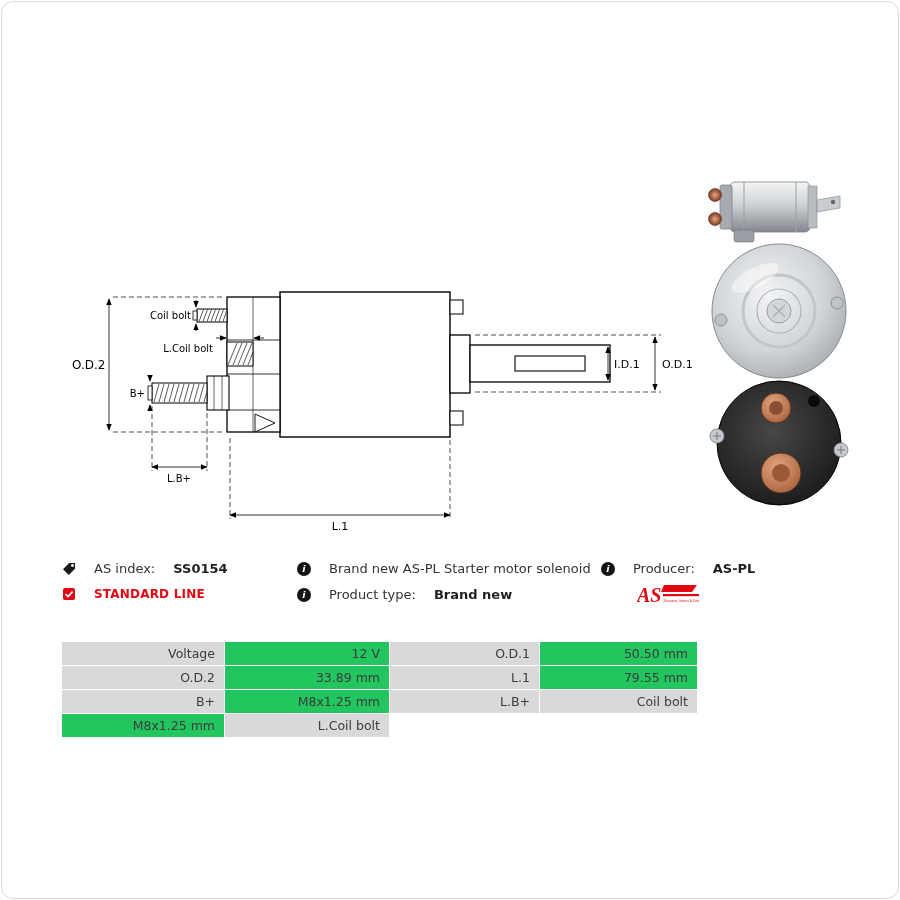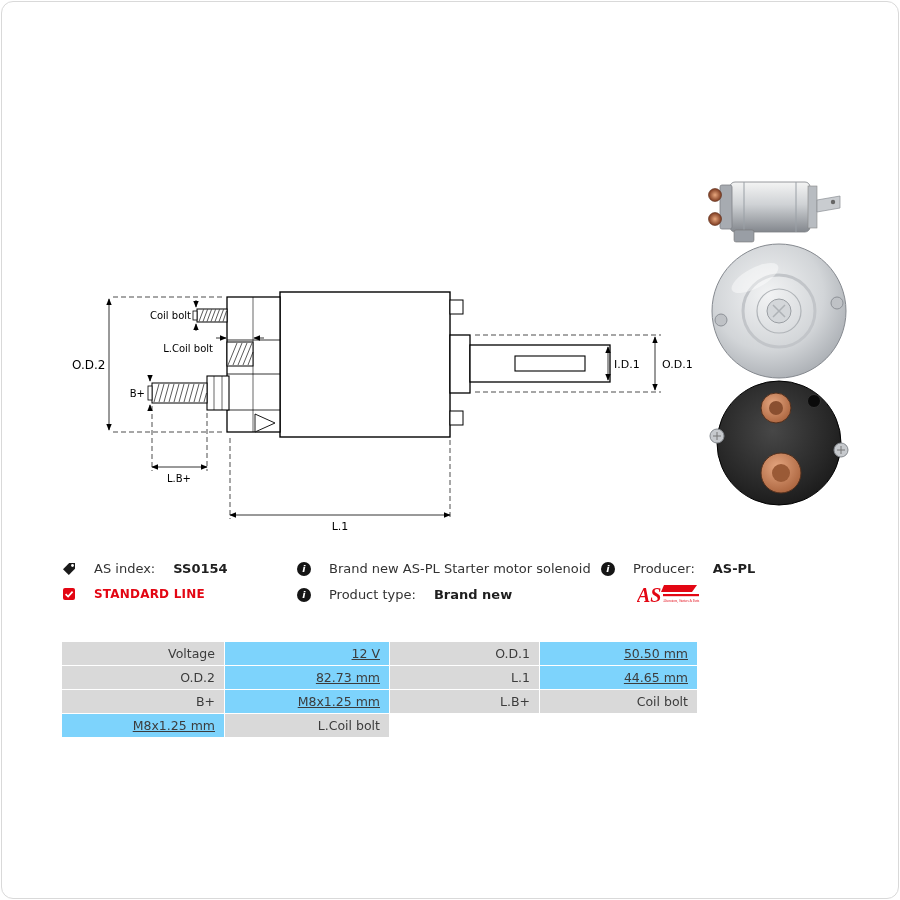--- a/index.html
+++ b/index.html
@@ -19,21 +19,21 @@
   .i-ptype    { left:297px; top:587px; }
   .i-producer { left:601px; top:561px; }
   .i-logo     { left:637px; top:581px;font-family:Liberation Serif, serif; }
   .std { color:#e30613; font-weight:bold; letter-spacing:0.2px; font-size:12px; }
   .spec-table { position:absolute; left:62px; top:616px; width:636px;
                 display:grid; grid-template-columns:163px 165px 150px 158px;margin-top:26px; }
   .cell { box-sizing:border-box; height:24px; line-height:23px; text-align:right;
           padding-right:9px; font-size:12.5px; color:#3c3c3c;
           border-bottom:1px solid #fff; border-right:1px solid #fff; }
   .cell.label { background:#d9d9d9; }
-  .cell.value { background:#7dd3fc;text-decoration:underline; }
+  .cell.value { background:#22c55e; }
 </style>
 </head>
 <body>
 
 <div class="page">
   <div class="frame"></div>
 
   <div class="drawing">
     <svg width="650" height="470" viewBox="0 0 650 470">
       <defs>
@@ -223,23 +223,23 @@
     </svg>
   </div>
 
   <div class="spec-table">
     <div class="cell label">Voltage</div>
     <div class="cell value">12 V</div>
     <div class="cell label">O.D.1</div>
     <div class="cell value">50.50 mm</div>
 
     <div class="cell label">O.D.2</div>
-    <div class="cell value">82.73 mm</div>
+    <div class="cell value">33.89 mm</div>
     <div class="cell label">L.1</div>
-    <div class="cell value">44.65 mm</div>
+    <div class="cell value">79.55 mm</div>
 
     <div class="cell label">B+</div>
     <div class="cell value">M8x1.25 mm</div>
     <div class="cell label">L.B+</div>
 
     <div class="cell label">Coil bolt</div>
     <div class="cell value">M8x1.25 mm</div>
     <div class="cell label">L.Coil bolt</div>
   </div>
 </div>

